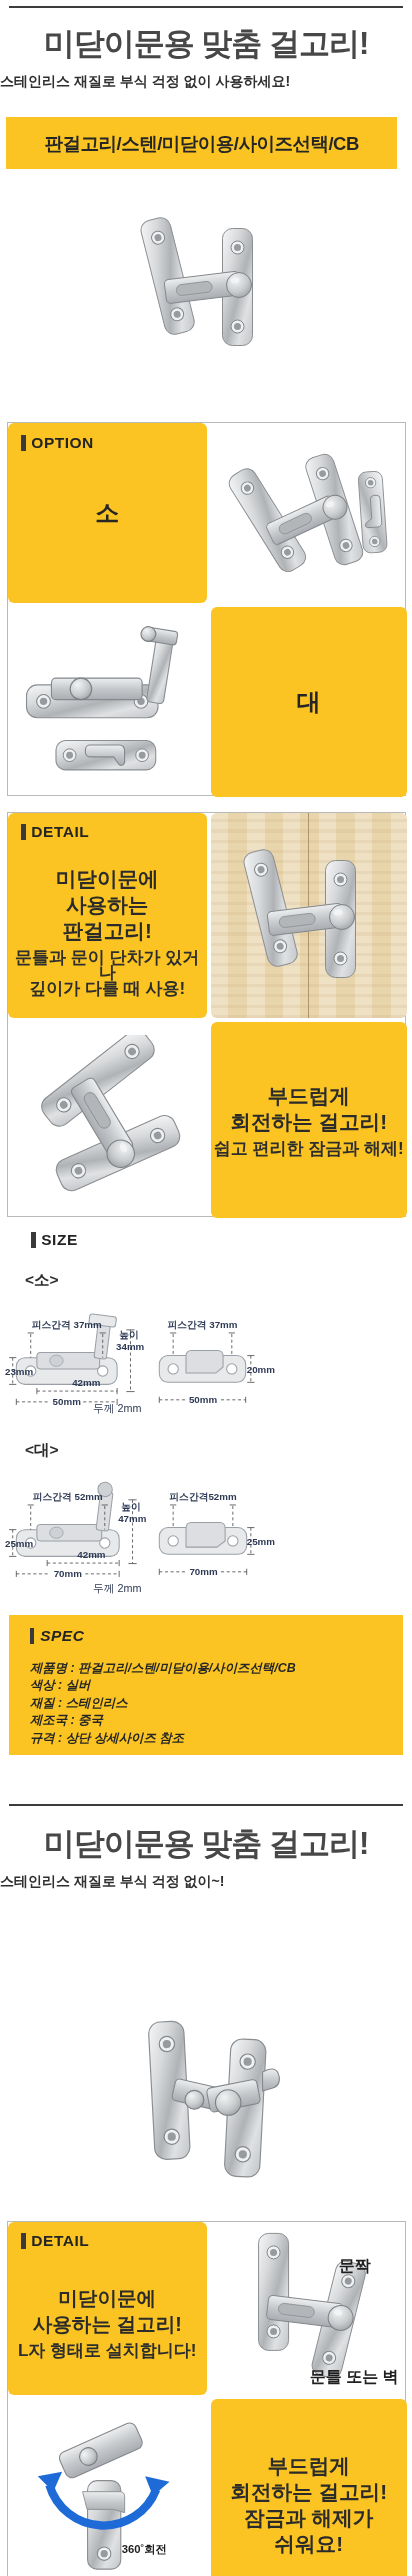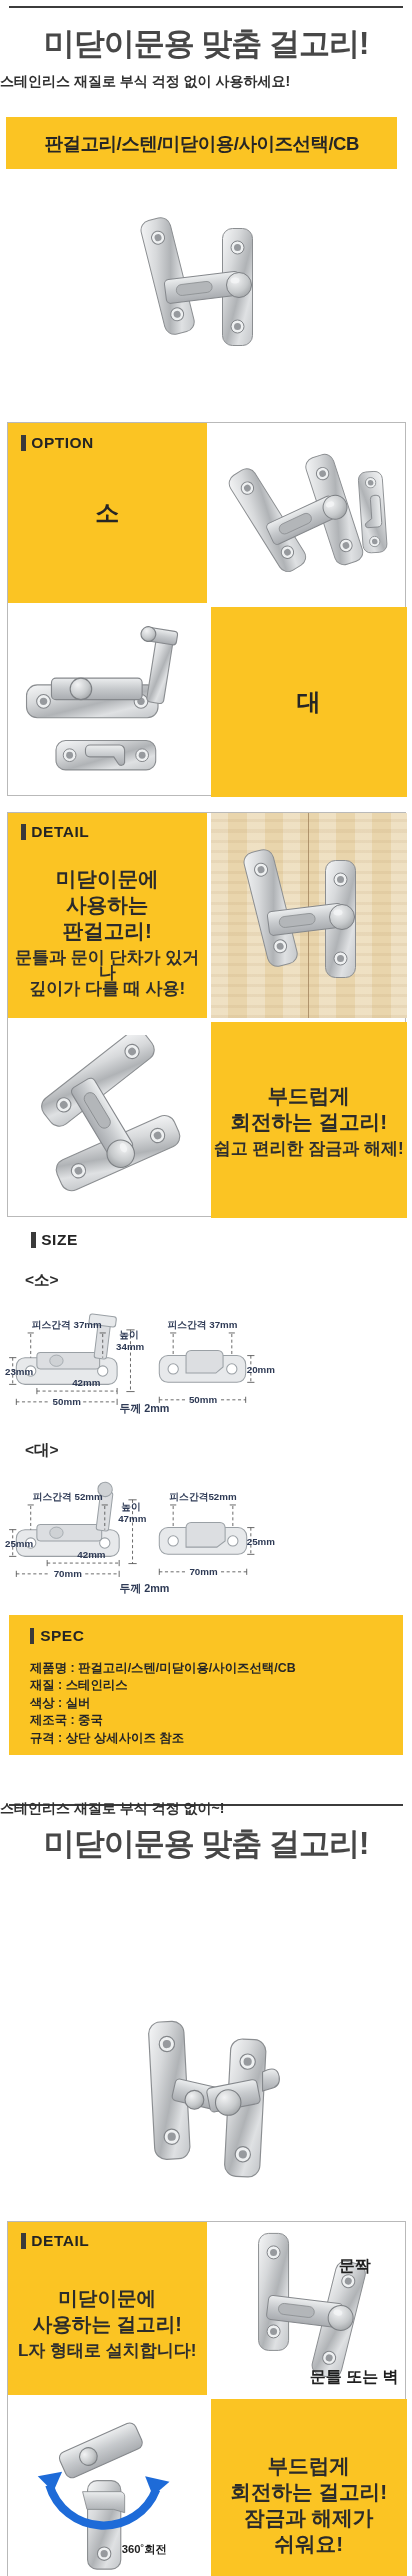--- a/index.html
+++ b/index.html
@@ -6,38 +6,38 @@
   html,body{margin:0;padding:0;background:#ffffff;}
   body{font-family:"Liberation Sans","DejaVu Sans",sans-serif;color:#282828;}
   .page{position:relative;width:412px;height:3275px;margin:0 auto;background:#fff;overflow:hidden;}
   .abs{position:absolute;}
   .rule{background:#3c3c3c;}
   .title{width:100%;text-align:center;font-weight:800;font-size:31px;letter-spacing:-1px;color:#474747;white-space:nowrap;}
   .subtitle{width:100%;font-size:14px;font-weight:700;color:#303030;}
   .bar-yellow{background:var(--yellow);display:flex;align-items:center;justify-content:center;
     font-size:18.5px;font-weight:800;color:#262626;letter-spacing:-0.5px;}
   .gridbox{position:absolute;border:0.5px solid #b9b9b9;background:#fff;box-sizing:border-box;}
-  .cell{position:absolute;overflow:hidden;box-sizing:border-box;}
+  .cell{position:absolute;overflow:hidden;box-sizing:border-box;border-radius:6px;}
   .cell.yellow{background:var(--yellow);}
   .sec-head{position:absolute;display:flex;align-items:center;gap:5.7px;font-size:15.5px;font-weight:700;color:#242424;letter-spacing:0.5px;}
   .sec-head .hbar{width:4.6px;height:16px;background:#3a3a3a;}
   .center-col{width:100%;height:100%;display:flex;flex-direction:column;align-items:center;justify-content:center;text-align:center;}
   .opt-letter{font-size:24px;font-weight:800;color:#262626;}
   .d-big{font-size:20.6px;line-height:26px;font-weight:800;color:#2b2b2b;}
   .d-big.sm{font-size:19.6px;line-height:26px;}
   .d-sub{font-size:17px;line-height:15.5px;font-weight:700;color:#2e2e2e;margin-top:6.2px;}
   .photo{width:100%;height:100%;display:flex;align-items:center;justify-content:center;}
   .wood{background-color:#e9d5ac;background-image:
     repeating-linear-gradient(0deg, rgba(166,128,79,.10) 0 3.1px, rgba(255,255,255,0) 3.1px 10.3px),
     repeating-linear-gradient(90deg, rgba(255,255,255,.28) 0 17.5px, rgba(0,0,0,0) 17.5px 36px),
     linear-gradient(90deg, rgba(0,0,0,0) 0 49.4%, rgba(120,85,48,.5) 49.4% 50.2%, rgba(0,0,0,0) 50.2%);}
   .size-tag{font-size:15.5px;font-weight:800;color:#2b2b2b;}
-  .thick{font-size:10.8px;font-weight:700;color:#2e3a55;text-align:center;}
+  .thick{font-size:10.8px;font-weight:400;color:#2e3a55;}
   .label-kr{position:absolute;font-size:16px;font-weight:700;color:#1f1f1f;white-space:nowrap;}
-  .spec-box{position:absolute;background:var(--yellow);box-sizing:border-box;padding:12.4px 0 0 20.6px;}
+  .spec-box{position:absolute;background:var(--yellow);box-sizing:border-box;padding:12.4px 0 0 20.6px;font-style:italic;}
   .spec-head{display:flex;align-items:center;gap:5.7px;font-size:15.5px;font-weight:700;color:#242424;letter-spacing:0.5px;}
   .spec-head .hbar{width:4.6px;height:16px;background:#3a3a3a;}
   .spec-rows{margin-top:14.4px;font-size:12.4px;line-height:17.5px;font-weight:700;color:#262626;}
   svg text{font-family:"Liberation Sans","DejaVu Sans",sans-serif;}
   .dim{fill:#2e3a55;font-weight:700;font-size:19px;}
   .dimline{stroke:#4a4a4a;stroke-width:1.6;stroke-dasharray:6 5;fill:none;}
   .tick{stroke:#4a4a4a;stroke-width:1.6;fill:none;}
 </style>
 </head>
 <body>
@@ -305,31 +305,31 @@
   </svg>
   <div class="abs thick" style="left:93px;top:1582px;width:103px">두께 2mm</div>
 
   <div class="spec-box" style="left:9.3px;top:1615px;width:394px;height:140px">
     <div class="spec-head">
       <span class="hbar"></span>
       <span>SPEC</span>
     </div>
     <div class="spec-rows">
       <div>제품명 : 판걸고리/스텐/미닫이용/사이즈선택/CB</div>
+      <div>색상 : 실버</div>
       <div>재질 : 스테인리스</div>
-      <div>색상 : 실버</div>
       <div>제조국 : 중국</div>
       <div>규격 : 상단 상세사이즈 참조</div>
     </div>
   </div>
 
   <div class="abs rule" style="left:9.3px;top:1804px;width:394px;height:1.5px"></div>
 
   <div class="abs title" style="left:0;top:1823px">미닫이문용 맞춤 걸고리!</div>
-  <div class="abs subtitle" style="left:0;top:1800px">스테인리스 재질로 부식 걱정 없이~!</div>
+  <div class="abs subtitle" style="left:0;top:1873px">스테인리스 재질로 부식 걱정 없이~!</div>
 
 
   <div class="abs" style="left:113px;top:1989px;width:185px;height:216px">
     <svg width="185" height="216" viewBox="0 0 310 390">
         <use href="#sym-latchH"></use>
       </svg>
   </div>
 
   <div class="gridbox" style="left:6.7px;top:2221px;width:399px;height:593px">
     <div class="cell yellow" style="left:0;top:0;width:199px;height:173px">

